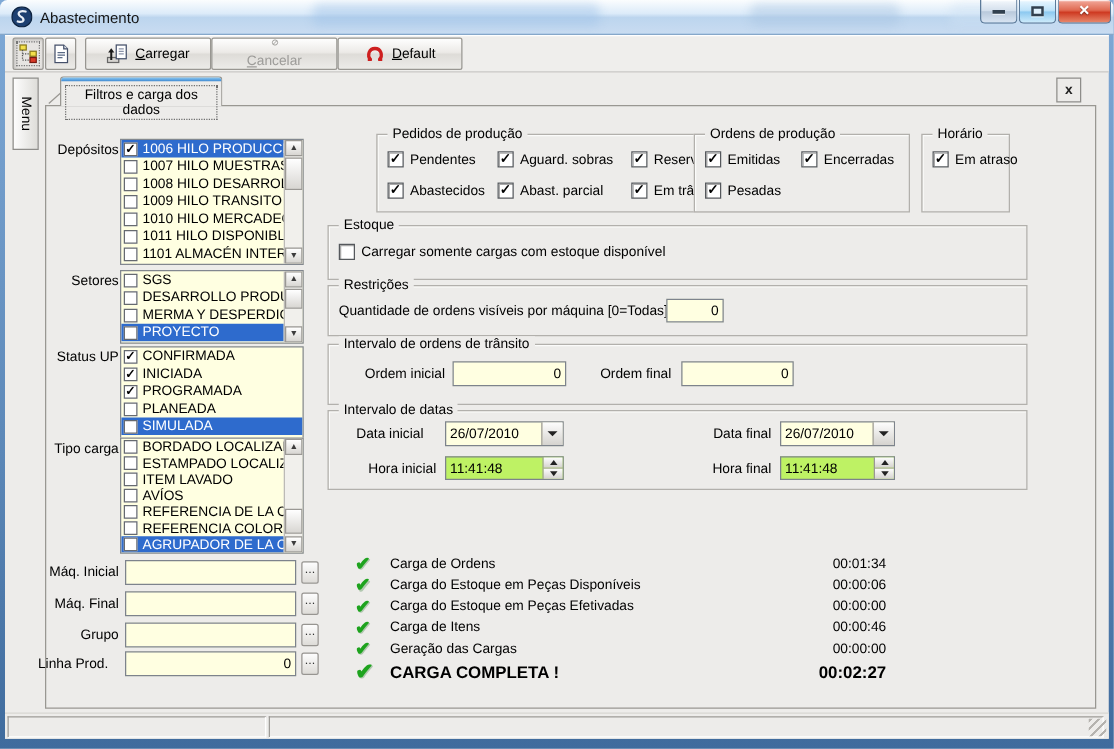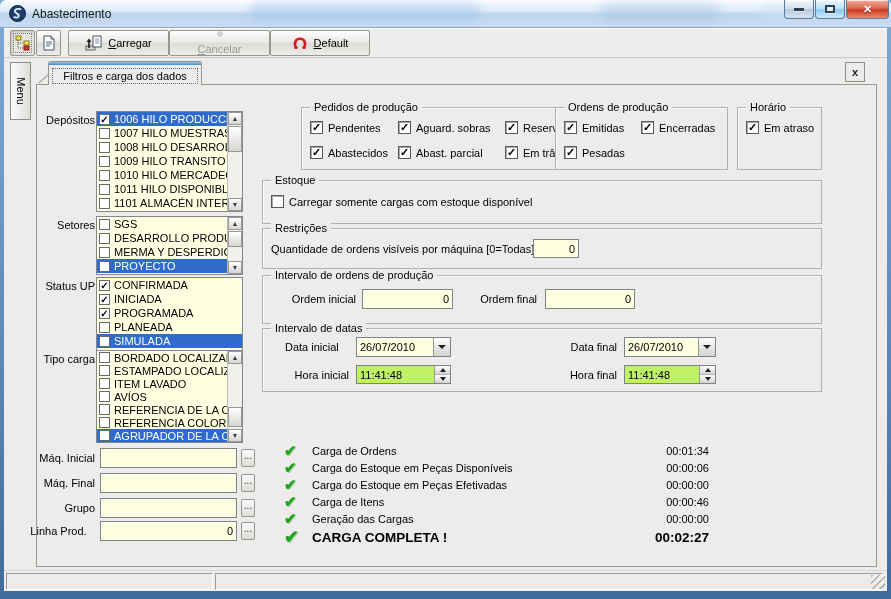--- a/index.html
+++ b/index.html
@@ -38,21 +38,21 @@
     display:flex;align-items:center;justify-content:center;gap:6px;font-size:11px;color:#000;cursor:default;}
   .tbtn.pressed{background:#e7e5e2;box-shadow:inset 1px 1px 3px rgba(0,0,0,.18);outline:1px dotted #777;outline-offset:-4px;}
   .tbtn.disabled{color:#9d9c99;}
   .tbtn .lbl{display:inline-block;}
   .tbtn .lbl::first-letter{text-decoration:underline;}
   
   .menu-btn{position:absolute;left:10px;top:62px;width:21px;height:58px;border:1px solid #8e8d8a;
     background:linear-gradient(90deg,#fdfdfd,#deddd9);display:flex;align-items:center;justify-content:center;cursor:default;}
   .menu-btn span{transform:rotate(90deg);white-space:nowrap;font-size:11px;}
   .page{position:absolute;left:36px;top:84px;width:841px;height:483px;border:1px solid #999792;background:#EDECEA;}
-  .tab{position:absolute;left:48px;top:61px;width:154px;height:24px;background:#EDECEA;
+  .tab{position:absolute;left:48px;top:61px;width:130px;height:24px;background:#EDECEA;
     border:1px solid #999792;border-bottom:none;border-radius:3px 3px 0 0;z-index:3;}
   .tab::before{content:'';position:absolute;left:0;right:0;top:0;height:3px;border-radius:2px 2px 0 0;
     background:linear-gradient(#8ec9f2,#3e8ad2);}
   .tab .cap{position:absolute;left:3px;right:3px;top:6px;border:1px dotted #6f6f6f;text-align:center;padding:1px 0;}
   .tab-diag{position:absolute;left:37px;top:77px;width:16px;height:1px;background:#999792;transform:rotate(-42deg);z-index:2;}
   .tab-close{position:absolute;left:845px;top:62px;width:20px;height:20px;border:1px solid #8e8d8a;background:#ECEBE9;
     display:flex;align-items:center;justify-content:center;font-weight:bold;font-size:11px;color:#222;cursor:default;}
   
   .flabel{position:absolute;left:18px;width:73px;text-align:right;color:#000;}
   .listbox{position:absolute;left:96px;width:147px;background:#FFFFE1;border:1px solid #82878f;overflow:hidden;}
@@ -377,21 +377,21 @@
           <span class="cbx">✓</span>
           <span>Encerradas</span>
         </div>
         <div class="cbx-item">
           <span class="cbx">✓</span>
           <span>Pesadas</span>
         </div>
       </div>
   </div>
 
-  <div class="gbox" style="left:733px;top:79px;width:85px;height:63px;padding-left:18px;">
+  <div class="gbox" style="left:733px;top:79px;width:71px;height:63px;padding-left:18px;">
     <span class="gb-title">Horário</span>
     <div class="cbx-grid" style="left:8px;top:13px;grid-template-columns:auto;">
         <div class="cbx-item">
           <span class="cbx">✓</span>
           <span>Em atraso</span>
         </div>
       </div>
   </div>
 
   <div class="gbox" style="left:258px;top:152px;width:560px;height:44px;">
@@ -404,21 +404,21 @@
       </div>
   </div>
 
   <div class="gbox" style="left:258px;top:200px;width:560px;height:41px;">
     <span class="gb-title">Restrições</span>
     <div style="position:absolute;left:8px;top:14px;">Quantidade de ordens visíveis por máquina [0=Todas]</div>
     <div class="yfield num" style="left:270px;top:10px;width:46px;height:19px;">0</div>
   </div>
 
   <div class="gbox" style="left:258px;top:247px;width:560px;height:49px;">
-    <span class="gb-title">Intervalo de ordens de produção</span>
+    <span class="gb-title">Intervalo de ordens de trânsito</span>
     <div style="position:absolute;left:13px;top:17px;width:80px;text-align:right;">Ordem inicial</div>
     <div class="yfield num" style="left:99px;top:13px;width:91px;height:20px;">0</div>
     <div style="position:absolute;left:212px;top:17px;width:62px;text-align:right;">Ordem final</div>
     <div class="yfield num" style="left:282px;top:13px;width:90px;height:20px;">0</div>
   </div>
 
   <div class="gbox" style="left:258px;top:300px;width:560px;height:64px;">
     <span class="gb-title">Intervalo de datas</span>
 
     <div style="position:absolute;left:22px;top:12px;width:64px;">Data inicial</div>

